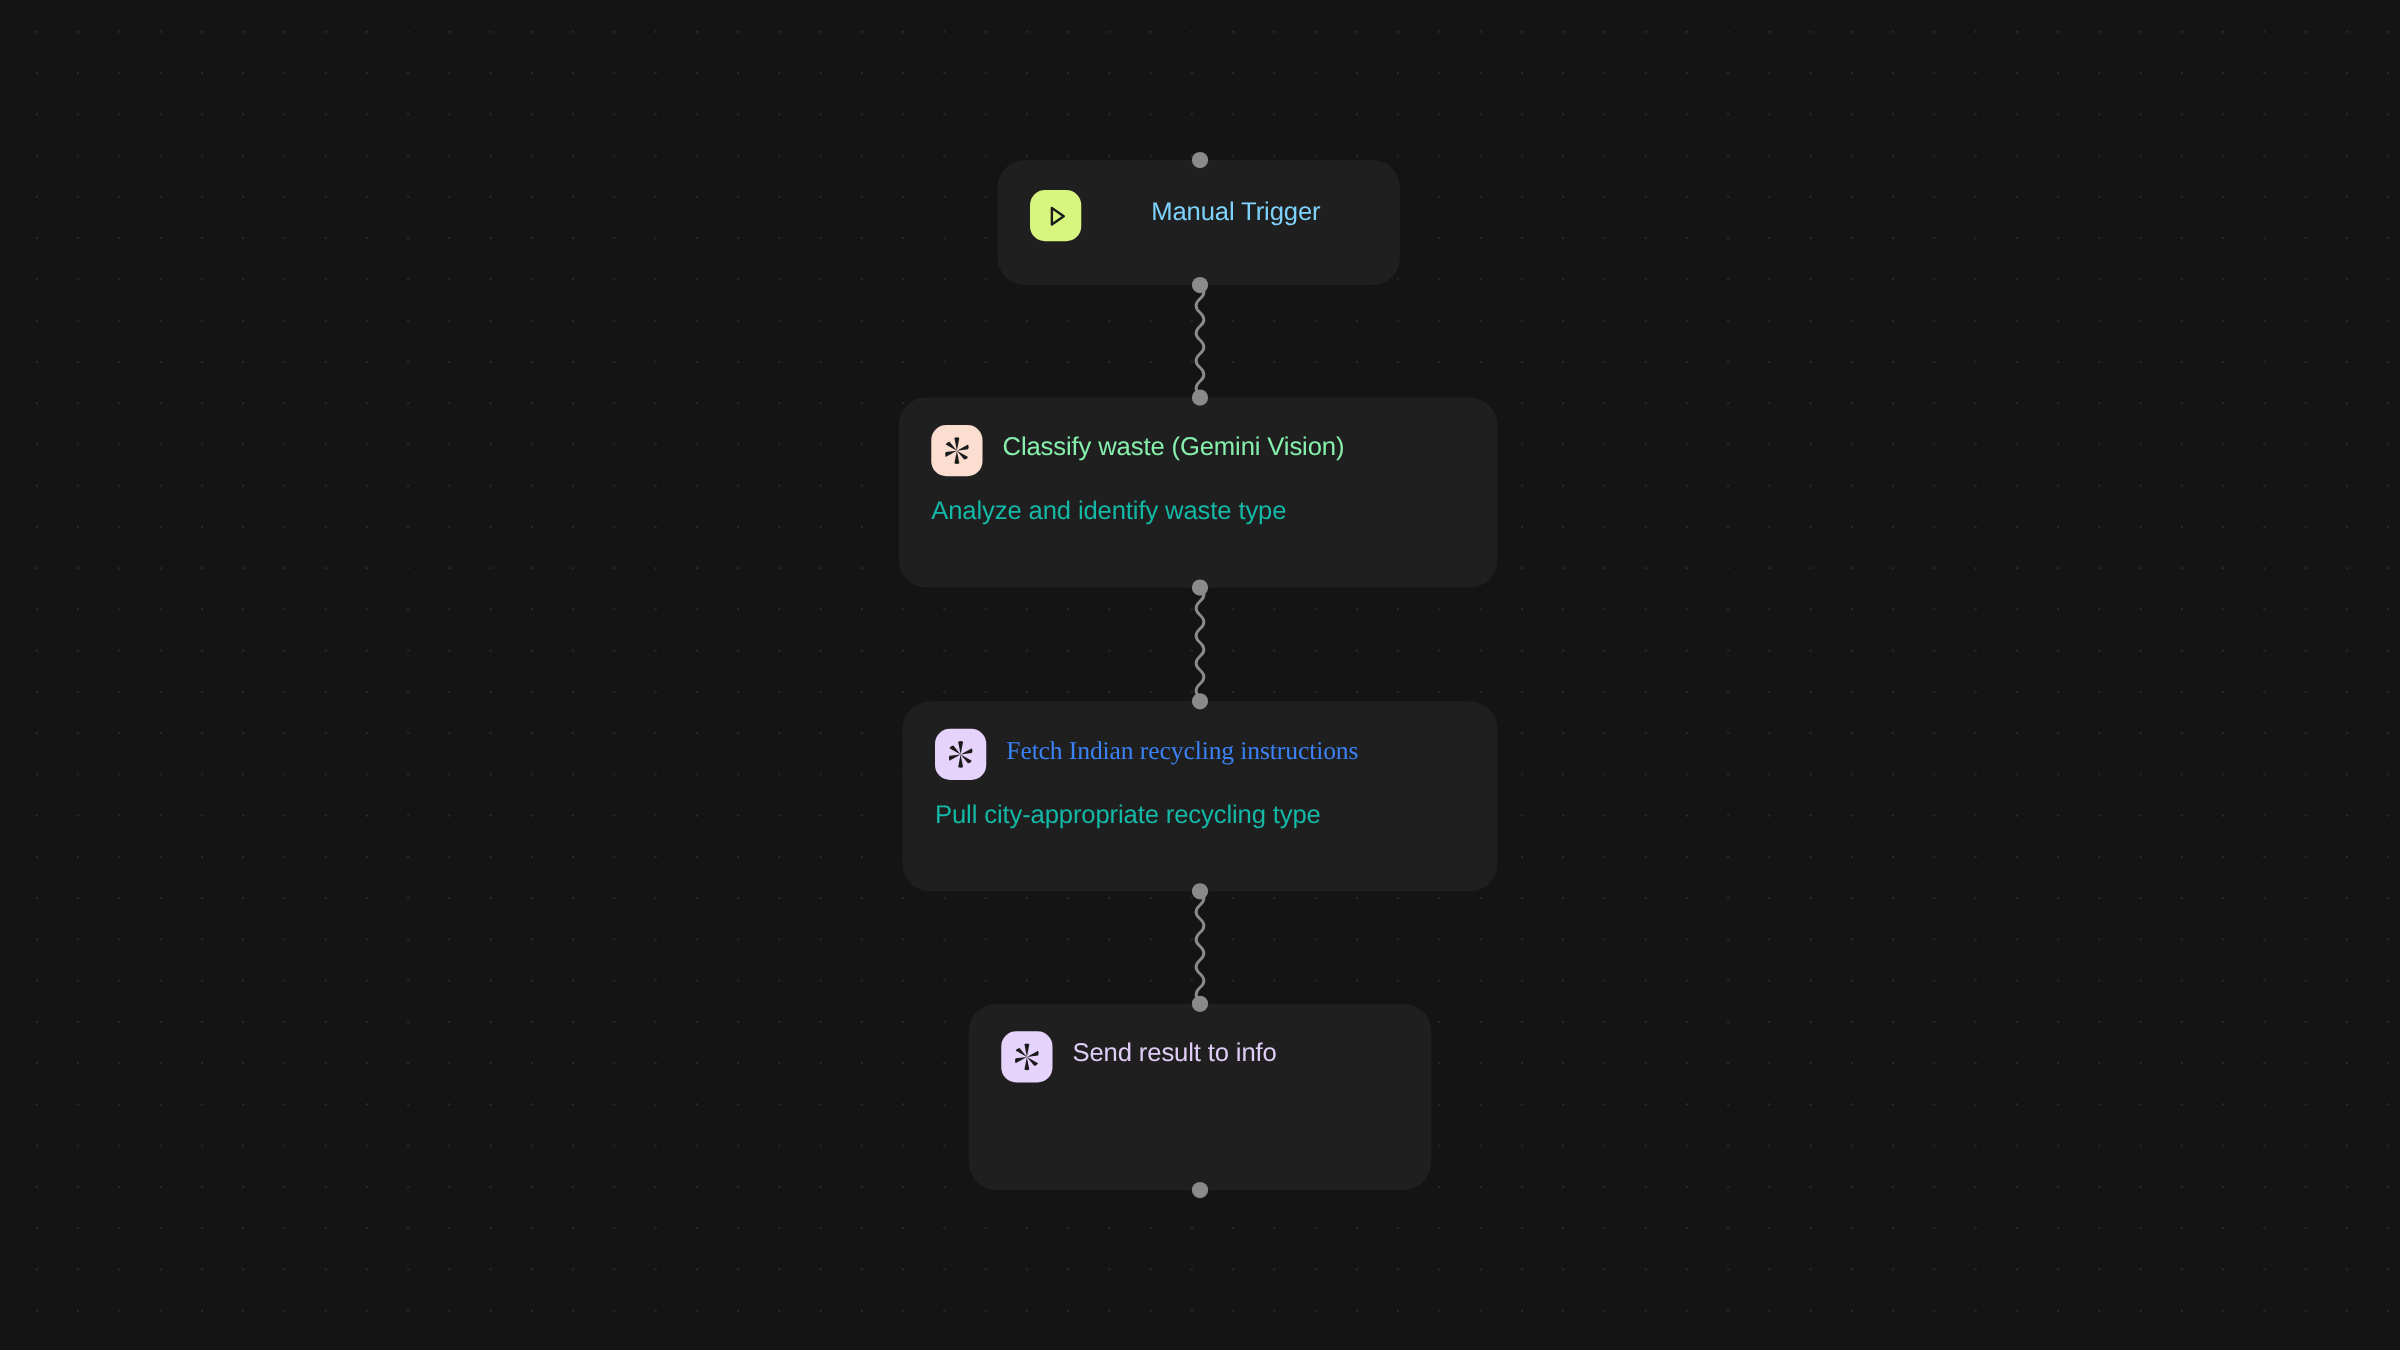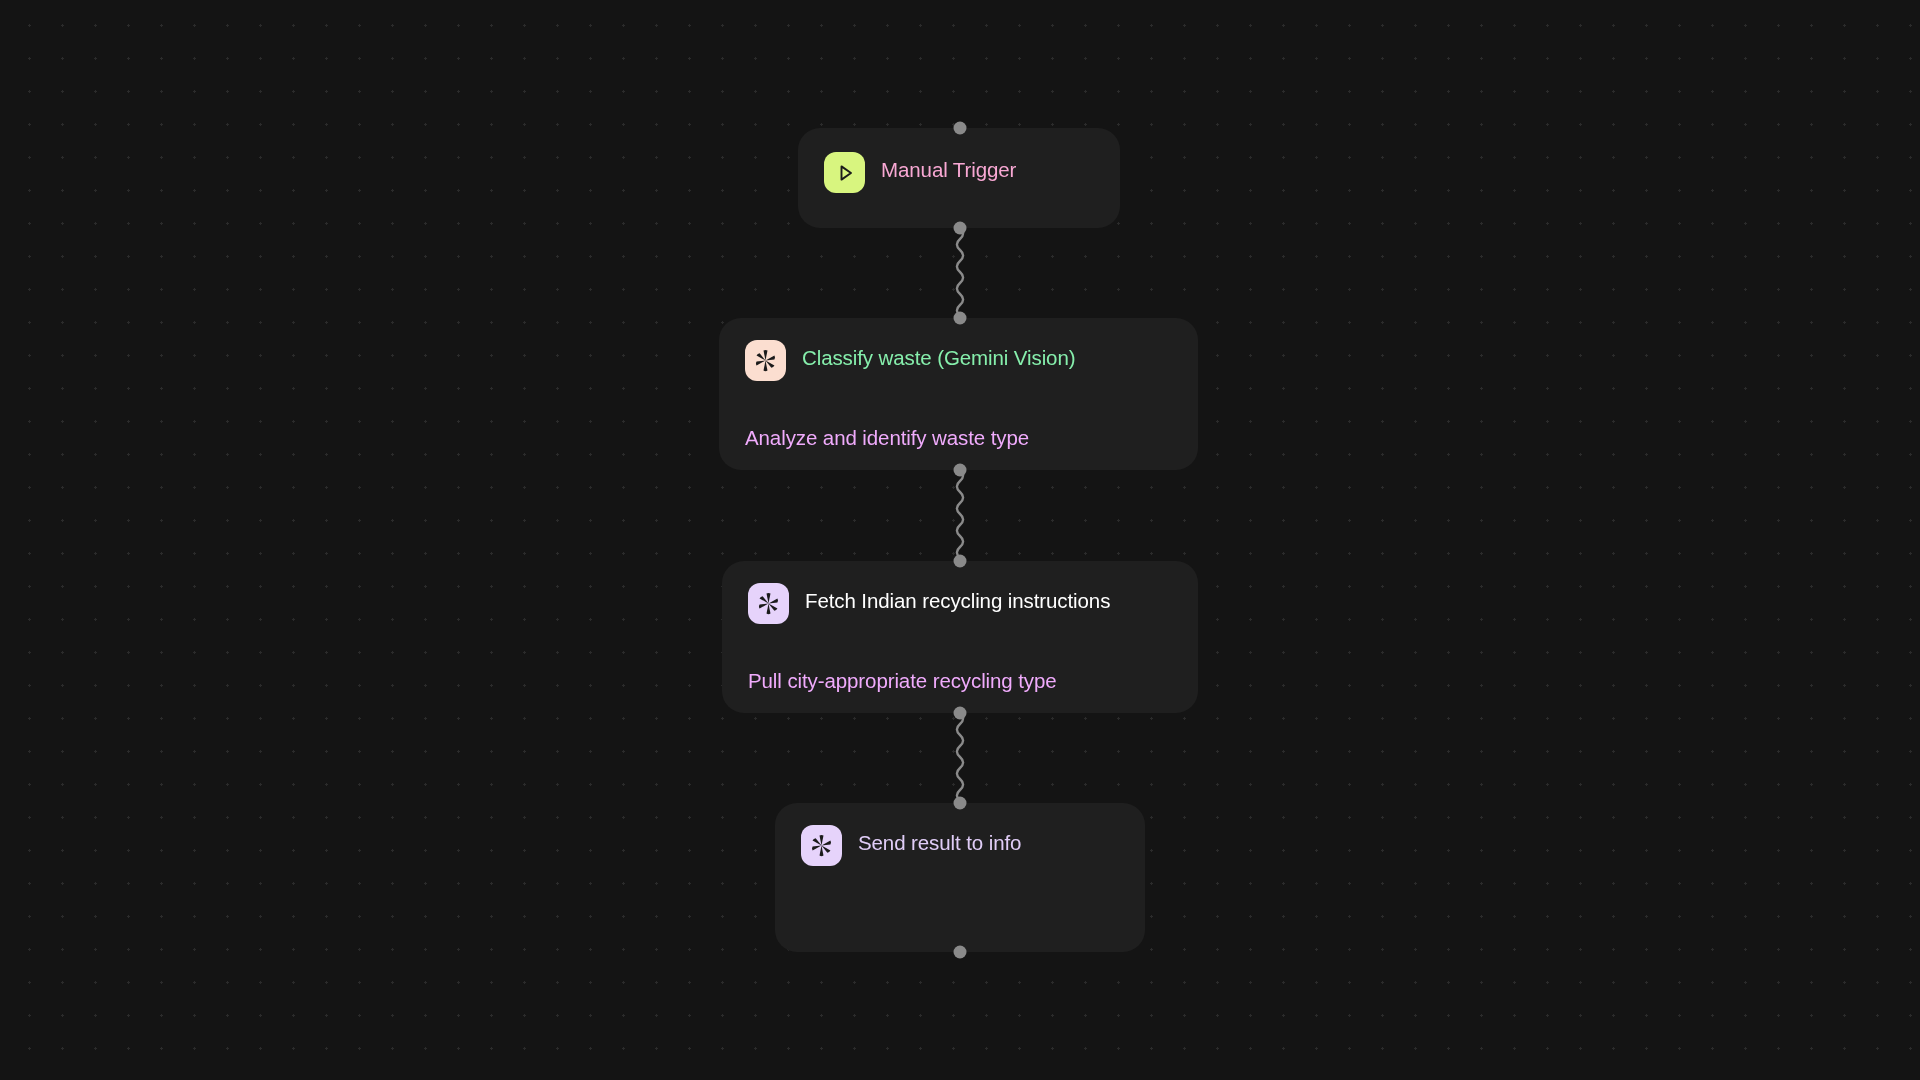--- a/index.html
+++ b/index.html
@@ -67,24 +67,23 @@
     line-height:30px;
     letter-spacing:-0.1px;
     font-weight:400;
     padding-top:3px;
   }
 
   .node-desc {
     font-size:20.5px;
     line-height:28px;
     letter-spacing:-0.1px;
-    color:#f0abfc;
+    color:#14b8a6;
     font-weight:400;
     white-space:nowrap;
-    margin-top:29px;
   }
 
   
   .handle {
     position:absolute;
     width:13px;
     height:13px;
     border-radius:50%;
     background:#8a8a8a;
     transform:translate(-50%,-50%);
@@ -102,21 +101,21 @@
       <path d="M 960 713 q 6.2 5.5 0 11 q -6.2 5.5 0 11 q 6.2 5.5 0 11 q -6.2 5.5 0 11 q 6.2 5.5 0 11 q -6.2 5.5 0 11 q 6.2 5.5 0 11 q -6.2 5.5 0 11 q 6.2 1 0 2" fill="none" stroke="#8a8a8a" stroke-width="2.4" stroke-linecap="round"></path>
     </svg>
 
   <div class="node compact" id="node-manual-trigger" style="left: 798px; top: 128px; width: 322px; height: 100px;">
     <div class="node-head">
       <span class="node-icon" style="background: rgb(216, 245, 127);">
         <svg width="24" height="24" viewBox="0 0 24 24">
           <path d="M8.5 5.4 L18 12 L8.5 18.6 Z" fill="none" stroke="#1b1b1b" stroke-width="1.9" stroke-linejoin="round"></path>
         </svg>
       </span>
-      <span class="node-title" style="color: #f9a8d4;">Manual Trigger</span>
+      <span class="node-title" style="color: #7dd3fc; margin-left: 40px;">Manual Trigger</span>
     </div>
   </div>
 
   <div class="node" id="node-classify-waste" style="left: 719px; top: 318px; width: 479px; height: 152px;">
     <div class="node-head">
       <span class="node-icon" style="background: rgb(251, 222, 208);">
         <svg width="25" height="25" viewBox="0 0 24 24">
           <g fill="#1b1b1b">
             <path d="M12 12 L10.1 2.3 Q12 1.3 13.9 2.3 Z"></path>
             <path d="M12 12 L20.6 7.2 Q21.6 9.1 20.6 11 Z"></path>
@@ -139,21 +138,21 @@
           <g fill="#1b1b1b">
             <path d="M12 12 L10.1 2.3 Q12 1.3 13.9 2.3 Z"></path>
             <path d="M12 12 L20.6 7.2 Q21.6 9.1 20.6 11 Z"></path>
             <path d="M12 12 L20.6 16.8 Q19.6 18.7 17.6 18.9 Z"></path>
             <path d="M12 12 L13.9 21.7 Q12 22.7 10.1 21.7 Z"></path>
             <path d="M12 12 L3.4 16.8 Q2.4 14.9 3.4 13 Z"></path>
             <path d="M12 12 L3.4 7.2 Q4.4 5.3 6.4 5.1 Z"></path>
           </g>
         </svg>
       </span>
-      <span class="node-title" style="color: #ffffff;">Fetch Indian recycling instructions</span>
+      <span class="node-title" style="color: #3b82f6; font-family: Liberation Serif, serif;">Fetch Indian recycling instructions</span>
     </div>
     <div class="node-desc">Pull city-appropriate recycling type</div>
   </div>
 
   <div class="node" id="node-send-result" style="left: 775px; top: 803px; width: 370px; height: 149px;">
     <div class="node-head">
       <span class="node-icon" style="background: rgb(230, 211, 251);">
         <svg width="25" height="25" viewBox="0 0 24 24">
           <g fill="#1b1b1b">
             <path d="M12 12 L10.1 2.3 Q12 1.3 13.9 2.3 Z"></path>

